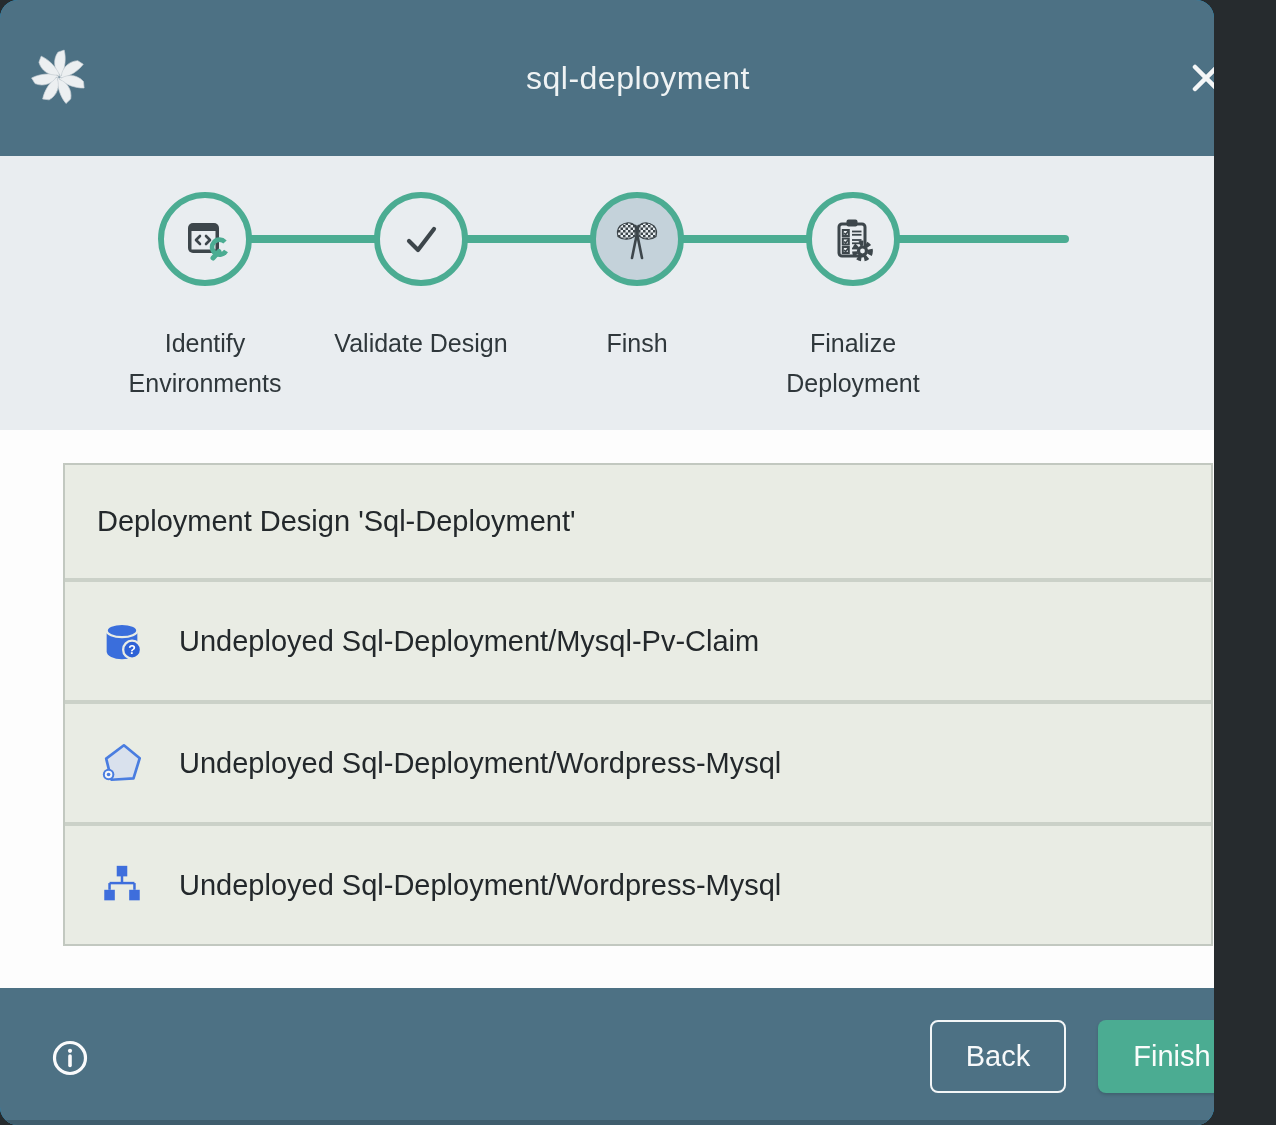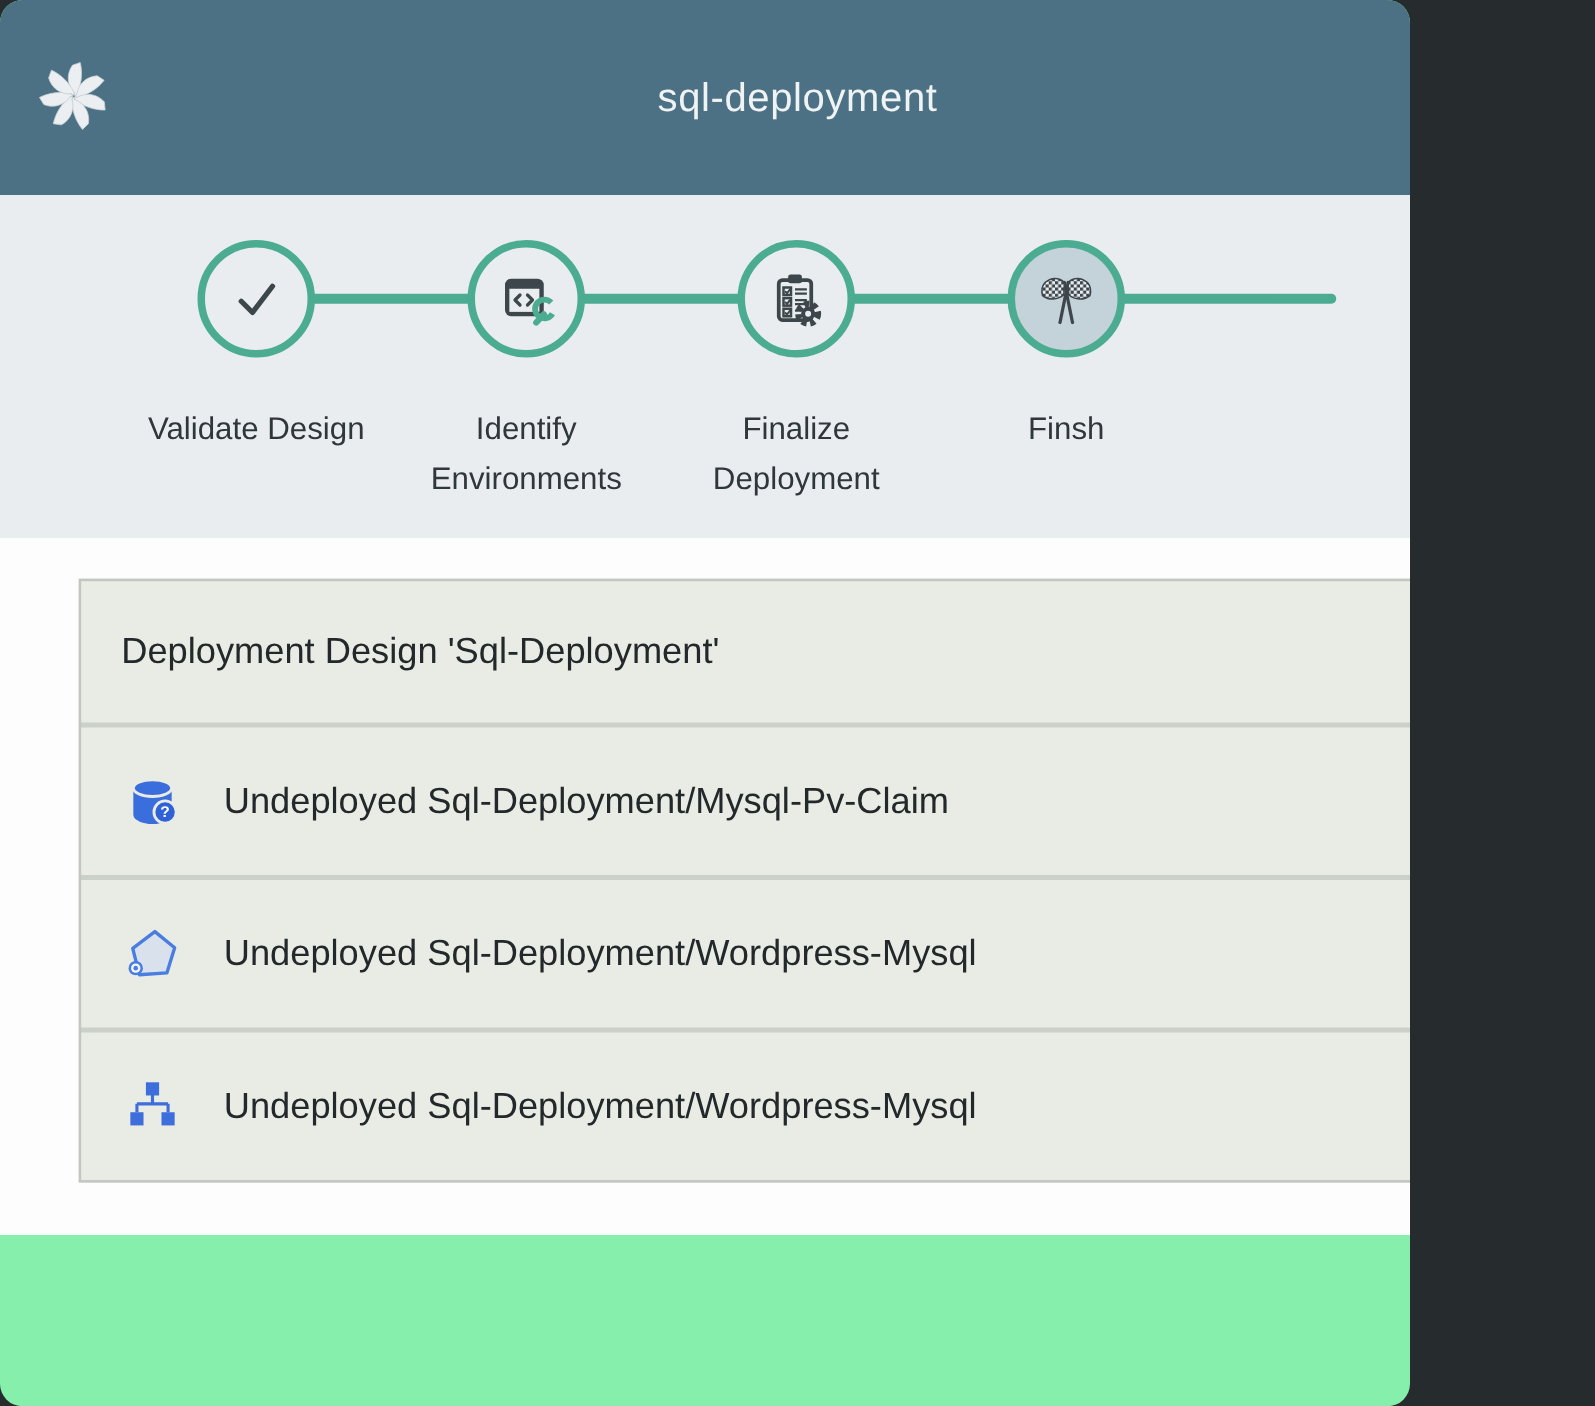--- a/index.html
+++ b/index.html
@@ -1,19 +1,19 @@
 <!DOCTYPE html>
 <html><head>
 <meta charset="utf-8">
 <style>
   * { margin: 0; padding: 0; box-sizing: border-box; }
   html,body { width: 1276px; height: 1125px; background: #262b2e; font-family: "Liberation Sans", sans-serif; }
   .dialog {
-    position: relative; width: 1128px; height: 1125px;
-    border-radius: 18px; overflow: hidden; background: #86efac; padding-left: 48px;
+    position: relative; width: 1214px; height: 1125px;
+    border-radius: 18px; overflow: hidden; background: #0ea5e9; padding-left: 48px;
   }
   
   .header {
     position: absolute; left: 0; top: 0; width: 1276px; height: 156px;
     background: #4D7184;
   }
   .logo { position: absolute; left: 30px; top: 48px; width: 58px; height: 58px; }
   .title {
     position: absolute; left: 0; top: 0; width: 1276px; height: 156px;
     display: flex; align-items: center; justify-content: center;
@@ -123,43 +123,64 @@
   </div>
 
   <div class="stepper">
     <div class="connector"></div>
     <div class="steps-row">
 
       <div class="step">
         <div class="step-circle">
           <span>
             <svg width="48" height="48" viewBox="0 0 48 48">
-              <polyline points="12,26 21,35 37,14" fill="none" stroke="#3D464B" stroke-width="4.2" stroke-linecap="round" stroke-linejoin="round"></polyline>
-            </svg>
-          </span>
-        </div>
-        <div class="step-label">Validate Design</div>
-      </div>
-
-      <div class="step">
-        <div class="step-circle">
-          <span>
-            <svg width="48" height="48" viewBox="0 0 48 48">
               <rect x="7" y="8" width="31" height="30" rx="5" fill="#3D464B"></rect>
               <rect x="10.5" y="16" width="24" height="18.5" fill="#E9EDF0"></rect>
               <polyline points="19,21 15,25 19,29" fill="none" stroke="#3D464B" stroke-width="2.6" stroke-linecap="round" stroke-linejoin="round"></polyline>
               <polyline points="25,21 29,25 25,29" fill="none" stroke="#3D464B" stroke-width="2.6" stroke-linecap="round" stroke-linejoin="round"></polyline>
               <path d="M44 27 A 7.5 7.5 0 1 0 45 36" fill="none" stroke="#4BAC92" stroke-width="4.6"></path>
               <line x1="38" y1="36.5" x2="32" y2="43" stroke="#4BAC92" stroke-width="5" stroke-linecap="round"></line>
             </svg>
           </span>
         </div>
         <div class="step-label">Identify Environments</div>
       </div>
 
+      <div class="step">
+        <div class="step-circle">
+          <span>
+            <svg width="48" height="48" viewBox="0 0 48 48">
+              <polyline points="12,26 21,35 37,14" fill="none" stroke="#3D464B" stroke-width="4.2" stroke-linecap="round" stroke-linejoin="round"></polyline>
+            </svg>
+          </span>
+        </div>
+        <div class="step-label">Validate Design</div>
+      </div>
+
+
+      <div class="step current">
+        <div class="step-circle">
+          <span>
+            <svg width="48" height="48" viewBox="0 0 48 48">
+              <defs>
+                <pattern id="checks" patternUnits="userSpaceOnUse" width="5" height="5">
+                  <rect width="5" height="5" fill="#E7EDF0"></rect>
+                  <rect width="2.5" height="2.5" fill="#3D464B"></rect>
+                  <rect x="2.5" y="2.5" width="2.5" height="2.5" fill="#3D464B"></rect>
+                </pattern>
+              </defs>
+              <line x1="22.5" y1="11" x2="29" y2="43" stroke="#3D464B" stroke-width="2.6" stroke-linecap="round"></line>
+              <line x1="25.5" y1="11" x2="19" y2="43" stroke="#3D464B" stroke-width="2.6" stroke-linecap="round"></line>
+              <path d="M22.5 11 C 18 6.5 12 7 7 11 C 4.5 14 4 18 5 21.5 C 10 25.5 17 25 22 21 Z" fill="url(#checks)" stroke="#3D464B" stroke-width="1.2"></path>
+              <path d="M25.5 11 C 30 6.5 36 7 41 11 C 43.5 14 44 18 43 21.5 C 38 25.5 31 25 26 21 Z" fill="url(#checks)" stroke="#3D464B" stroke-width="1.2"></path>
+            </svg>
+          </span>
+        </div>
+        <div class="step-label">Finsh</div>
+      </div>
 
       <div class="step">
         <div class="step-circle">
           <span>
             <svg width="48" height="48" viewBox="0 0 48 48">
               <rect x="10" y="9" width="26" height="32" rx="3" fill="none" stroke="#3D464B" stroke-width="3"></rect>
               <rect x="17.5" y="4.5" width="11" height="7" rx="2" fill="#3D464B"></rect>
               <g stroke="#3D464B" fill="none">
                 <rect x="13.8" y="15" width="6" height="6" stroke-width="2"></rect>
                 <polyline points="15,18 16.6,19.6 19.2,16.2" stroke-width="1.6"></polyline>
@@ -175,41 +196,20 @@
               </g>
               <circle cx="33.5" cy="36" r="7.8" fill="none" stroke="#3D464B" stroke-width="5.2" stroke-dasharray="3.8 2.9"></circle>
               <circle cx="33.5" cy="36" r="5.6" fill="#3D464B"></circle>
               <circle cx="33.5" cy="36" r="2.4" fill="#E9EDF0"></circle>
             </svg>
           </span>
         </div>
         <div class="step-label">Finalize Deployment</div>
       </div>
 
-      <div class="step current">
-        <div class="step-circle">
-          <span>
-            <svg width="48" height="48" viewBox="0 0 48 48">
-              <defs>
-                <pattern id="checks" patternUnits="userSpaceOnUse" width="5" height="5">
-                  <rect width="5" height="5" fill="#E7EDF0"></rect>
-                  <rect width="2.5" height="2.5" fill="#3D464B"></rect>
-                  <rect x="2.5" y="2.5" width="2.5" height="2.5" fill="#3D464B"></rect>
-                </pattern>
-              </defs>
-              <line x1="22.5" y1="11" x2="29" y2="43" stroke="#3D464B" stroke-width="2.6" stroke-linecap="round"></line>
-              <line x1="25.5" y1="11" x2="19" y2="43" stroke="#3D464B" stroke-width="2.6" stroke-linecap="round"></line>
-              <path d="M22.5 11 C 18 6.5 12 7 7 11 C 4.5 14 4 18 5 21.5 C 10 25.5 17 25 22 21 Z" fill="url(#checks)" stroke="#3D464B" stroke-width="1.2"></path>
-              <path d="M25.5 11 C 30 6.5 36 7 41 11 C 43.5 14 44 18 43 21.5 C 38 25.5 31 25 26 21 Z" fill="url(#checks)" stroke="#3D464B" stroke-width="1.2"></path>
-            </svg>
-          </span>
-        </div>
-        <div class="step-label">Finsh</div>
-      </div>
-
     </div>
   </div>
 
   <div class="content">
     <div class="panel">
 
       <div class="row row-header">
         <span class="row-text">Deployment Design 'Sql-Deployment'</span>
       </div>
 
@@ -250,14 +250,27 @@
             <rect x="5.5" y="29" width="11" height="11" fill="#3E6EDC"></rect>
             <rect x="31.5" y="29" width="11" height="11" fill="#3E6EDC"></rect>
           </svg>
         </span>
         <span class="row-text">Undeployed Sql-Deployment/Wordpress-Mysql</span>
       </div>
 
     </div>
   </div>
 
+  <div class="footer">
+    <button class="info-btn">
+      <span>
+        <svg width="40" height="40" viewBox="0 0 40 40">
+          <circle cx="20" cy="20" r="15.5" fill="none" stroke="#FAFBFC" stroke-width="3.2"></circle>
+          <circle cx="20" cy="12.8" r="2.1" fill="#FAFBFC"></circle>
+          <line x1="20" y1="18" x2="20" y2="27.5" stroke="#FAFBFC" stroke-width="3.6" stroke-linecap="round"></line>
+        </svg>
+      </span>
+    </button>
+    <button class="btn btn-back">Back</button>
+    <button class="btn btn-finish">Finish</button>
+  </div>
 
 </div>
 
 </body></html>

